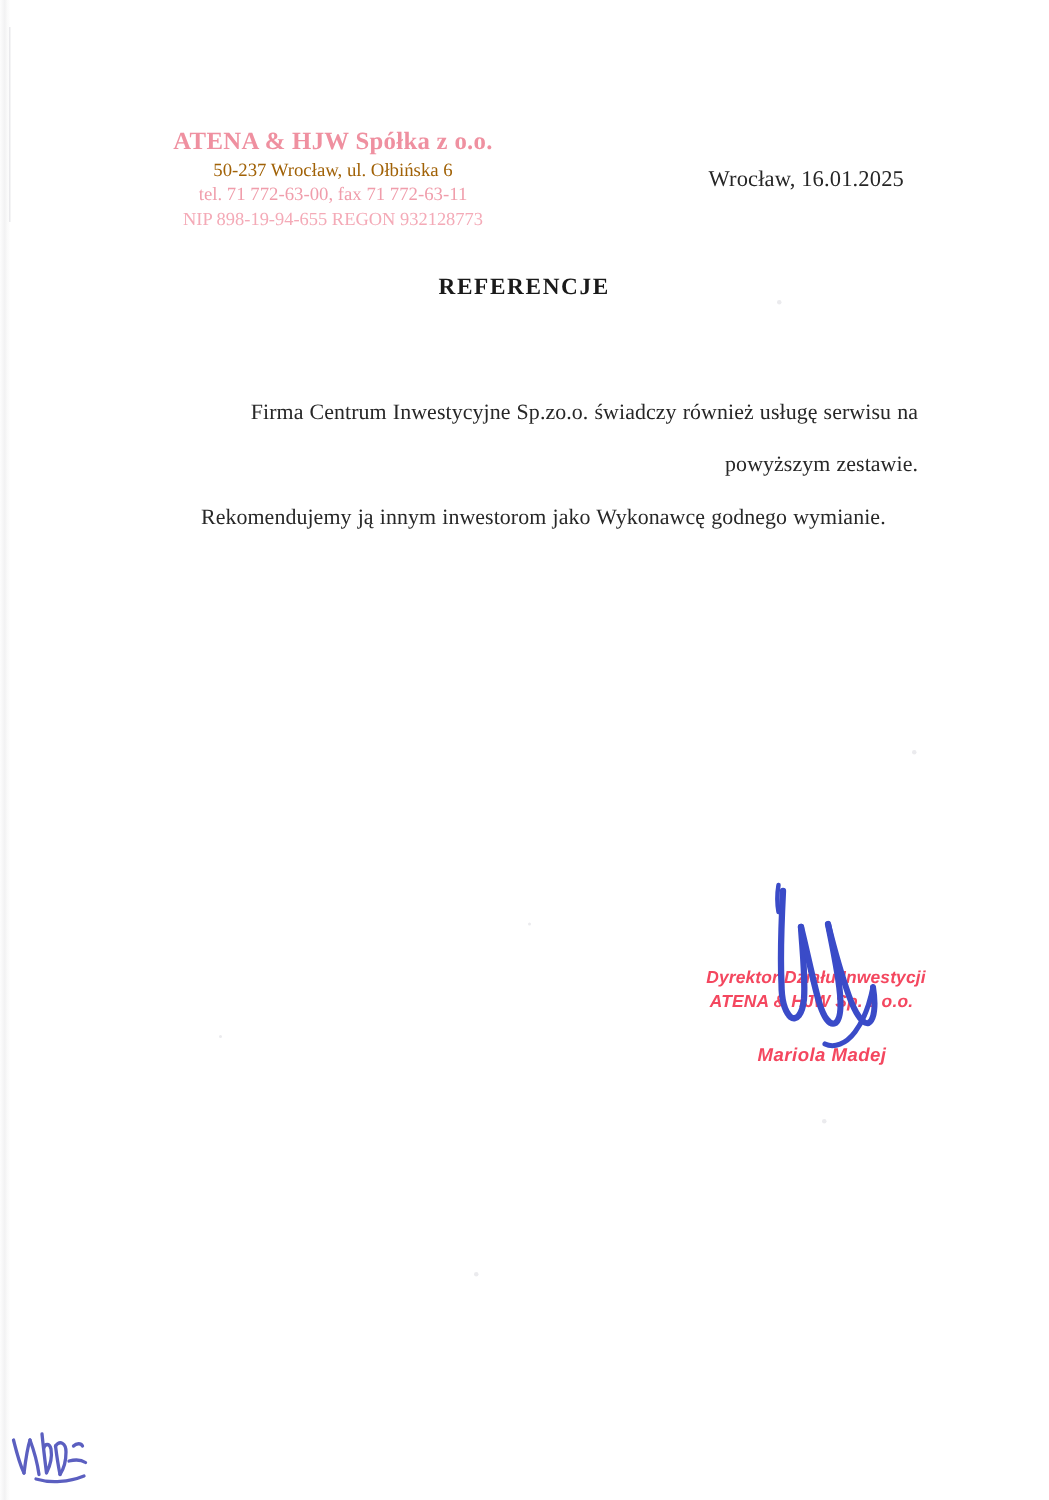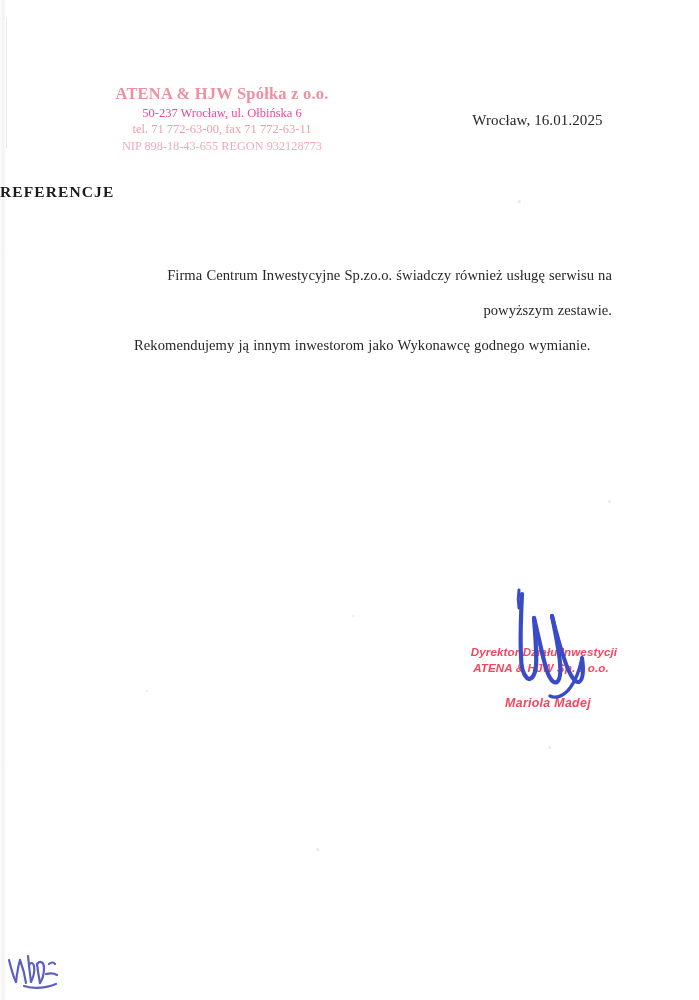--- a/index.html
+++ b/index.html
@@ -53,21 +53,21 @@
     font-family: "Liberation Serif", serif;
     font-weight: bold;
     font-size: 16.5px;
     letter-spacing: 0.2px;
     color: #ef90a0;
     white-space: nowrap;
   }
   .stamp-header .sh-line {
     font-family: "Liberation Serif", serif;
     font-size: 12.5px;
-    color: #ec4899;
+    color: #a16207;
     white-space: nowrap;
   }
   .stamp-header .sh-line.l3 { color: #f09dab; }
   .stamp-header .sh-line.l4 {
     color: #f4aab7;
     font-size: 12.3px;
   }
 
   
   .doc-date {
@@ -81,20 +81,21 @@
     color: #262626;
     letter-spacing: 0.1px;
   }
 
   
   .doc-title {
     position: absolute;
     left: 0;
     top: 183px;
     width: 699px;
+    text-align: center;
     font-family: "Liberation Serif", serif;
     font-weight: bold;
     font-size: 15.5px;
     letter-spacing: 1.1px;
     color: #1a1a1a;
   }
 
   
   .body-block {
     position: absolute;
@@ -200,21 +201,21 @@
   <div class="speckle" style="left:608px; top:500px; width:3px; height:3px;"></div>
   <div class="speckle" style="left:352px; top:615px; width:2px; height:2px;"></div>
   <div class="speckle" style="left:548px; top:746px; width:3px; height:3px;"></div>
   <div class="speckle" style="left:316px; top:848px; width:3px; height:3px;"></div>
   <div class="speckle" style="left:146px; top:690px; width:2px; height:2px;"></div>
 
   <div class="stamp-header">
     <div class="sh-name">ATENA &amp; HJW Spółka z o.o.</div>
     <div class="sh-line l2">50-237 Wrocław, ul. Ołbińska 6</div>
     <div class="sh-line l3">tel. 71 772-63-00, fax 71 772-63-11</div>
-    <div class="sh-line l4">NIP 898-18-43-655  REGON 932128773</div>
+    <div class="sh-line l4">NIP 898-19-94-655  REGON 932128773</div>
   </div>
 
   <div class="doc-date">Wrocław, 16.01.2025</div>
 
   <div class="doc-title">REFERENCJE</div>
 
   <div class="body-block">
     <p class="para p3">Firma Centrum Inwestycyjne Sp.zo.o.  świadczy również usługę serwisu na powyższym zestawie.</p>
     <p class="para p4">Rekomendujemy ją innym inwestorom jako Wykonawcę godnego wymianie.</p>
   </div>

